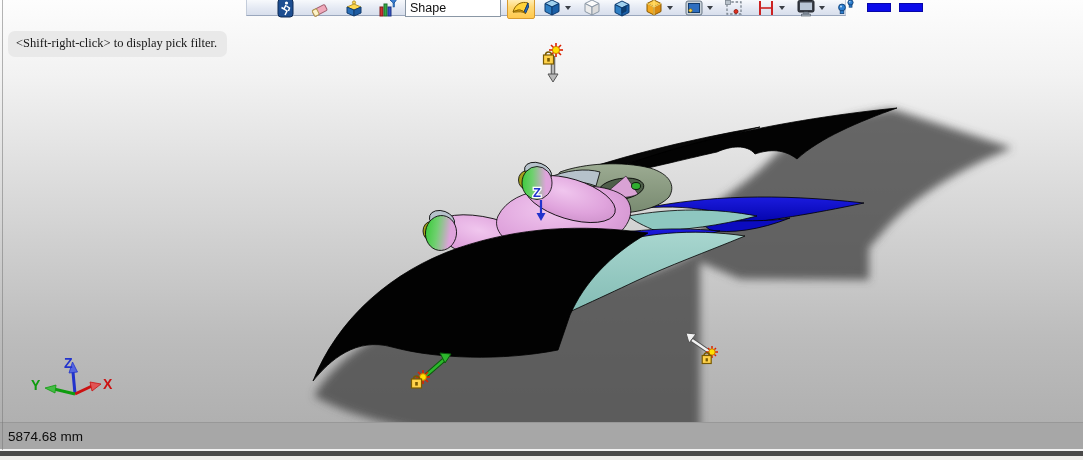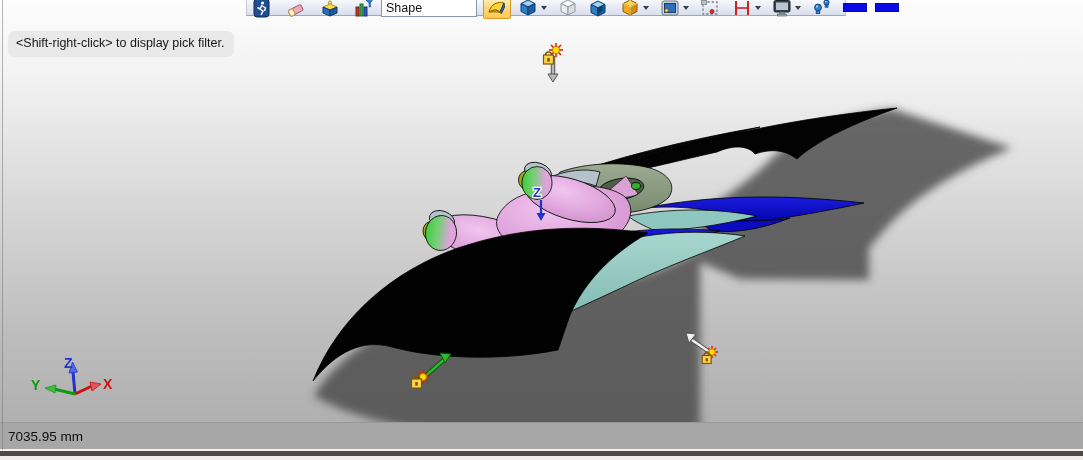--- a/index.html
+++ b/index.html
@@ -15,41 +15,41 @@
   #viewport svg { position:absolute; left:0; top:0; }
 
   
   #left-edge { position:absolute; left:2px; top:0; width:1px; height:450px; background:rgba(120,120,120,.55); z-index:30; }
 
   
   #toolbar {
     position:absolute; left:246px; top:0; height:16px; width:600px; z-index:40;
     display:flex; align-items:center;
     background:linear-gradient(#f7f9fc, #e4e9f3 55%, #d8dfec);
-    border:1px solid #c3ccda; border-top:none; border-bottom:1px solid #9aa7bd;
+    border:1px solid #c3ccda; border-top:none; border-bottom:1px solid #9aa7bd;padding-left:24px;
   }
   .tbtn { display:inline-flex; align-items:center; justify-content:center; width:22px; height:22px; flex:0 0 auto; }
   .tbtn svg { display:block; }
   .tb-active {
     background:linear-gradient(#fff3c8, #ffd976 45%, #ffc94e);
     border:1px solid #d89a2e; border-radius:2px; width:28px; height:22px;
   }
   .dd { width:0; height:0; border-left:3.5px solid transparent; border-right:3.5px solid transparent;
         border-top:4px solid #3a3f46; margin:0 2px; flex:0 0 auto; }
   #shape-input {
     width:96px; height:18px; border:1px solid #8a97a5; background:#fff;
     font-family:"Liberation Sans",sans-serif; font-size:12.5px; color:#111; padding:0 4px; flex:0 0 auto;
   }
   .sw { width:24px; height:9px; background:#0b0bea; border:1px solid #0707a8; flex:0 0 auto; }
 
   
   #hint-box {
     position:absolute; left:8px; top:31px; z-index:35;
     background:#e9e9e9; border-radius:7px; padding:4px 10px 6px 8px;
-    font-size:12.5px; color:#161616; line-height:16px;
+    font-size:12.5px; color:#161616; line-height:16px;font-family:Liberation Serif, serif;
   }
 
   
   #status-bar {
     position:absolute; left:0; top:422px; width:1083px; height:27px;
     background:#a7a7a7; border-top:1px solid #989898; z-index:20;
     display:flex; align-items:center; padding-left:8px;
     font-size:13.5px; color:#0d0d0d;
   }
   #bottom-light-line { position:absolute; left:0; top:449px; width:1083px; height:2px; background:#f2f2f2; }
@@ -351,20 +351,20 @@
 
     <span class="sw" style="margin-left:10px"></span>
     <span class="sw" style="margin-left:8px"></span>
   </div>
 
   <div id="hint-box">
     <div>&lt;Shift-right-click&gt; to display pick filter.</div>
   </div>
 
   <div id="status-bar">
-    <span>7035.95 mm</span>
+    <span>5874.68 mm</span>
   </div>
   <div id="bottom-light-line"></div>
   <div id="bottom-dark-strip"></div>
   <div id="bottom-frame"></div>
 
   <div id="left-edge"></div>
 </div>
 
 </body></html>

